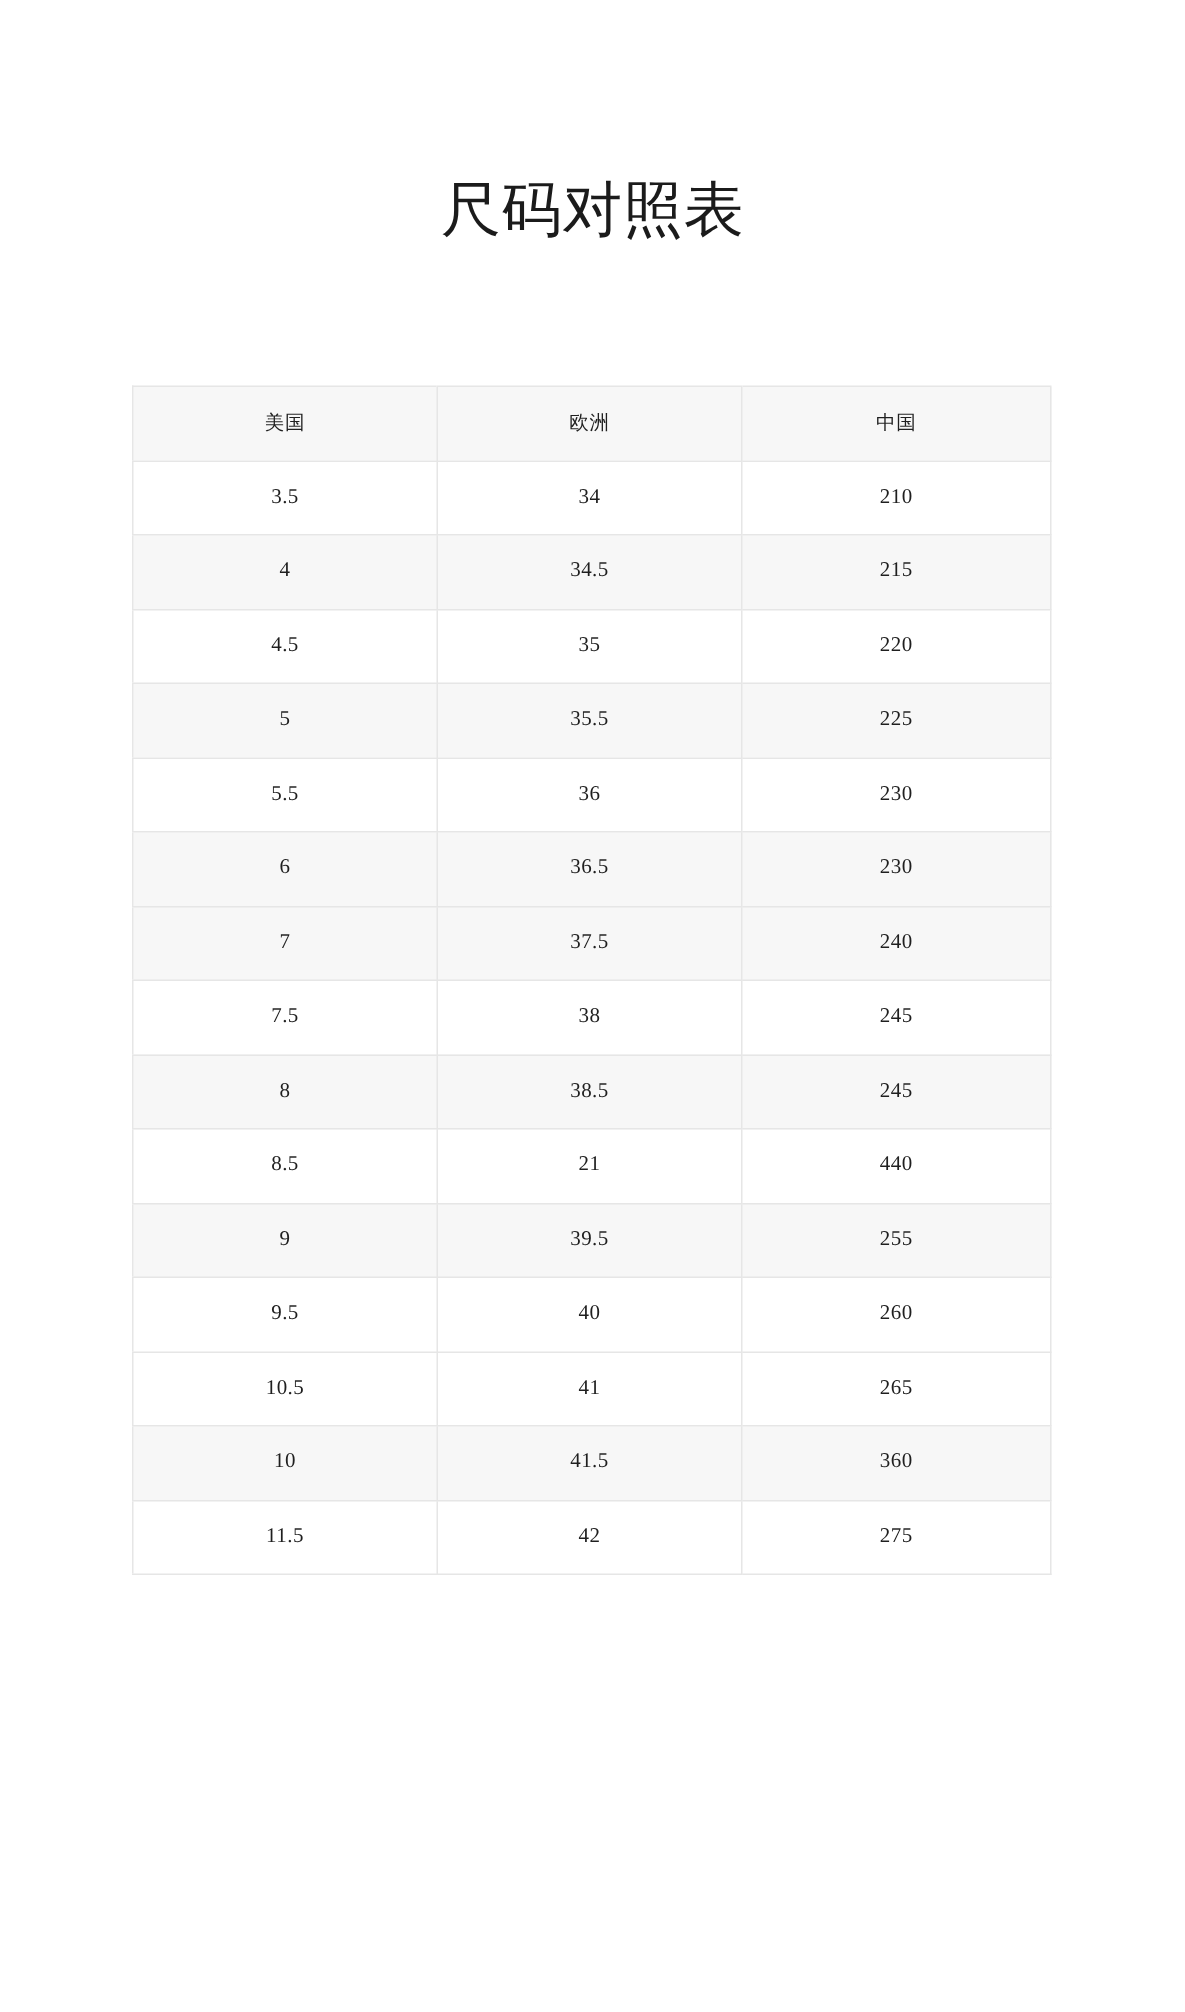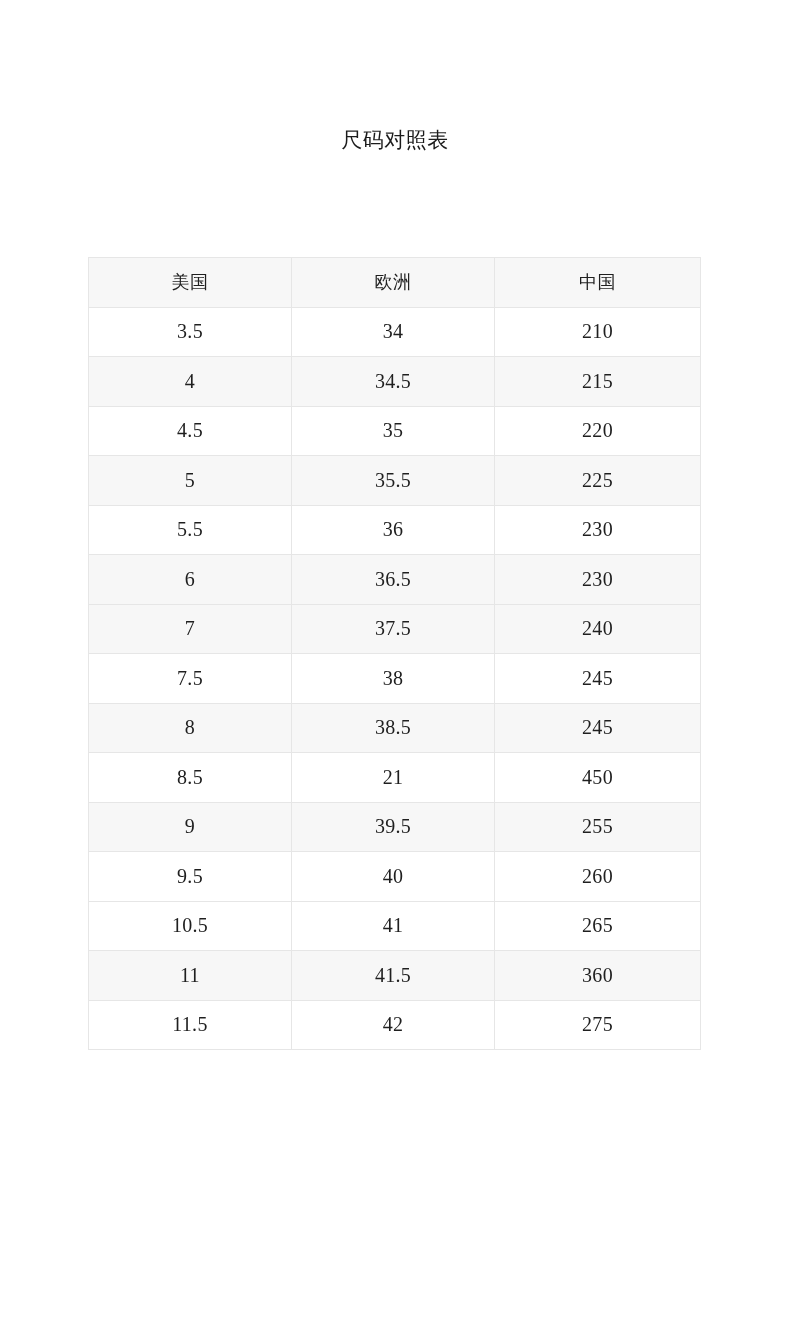--- a/index.html
+++ b/index.html
@@ -26,21 +26,21 @@
   }
 
   
   .page-title {
     position: absolute;
     left: 0;
     top: 120px;
     width: 790px;
     text-align: center;
     font-family: "Liberation Sans", "DejaVu Sans", sans-serif;
-    font-size: 21px;
+    font-size: 40px;
     line-height: 40px;
     font-weight: 400;
     color: #1b1b1b;
     letter-spacing: 0.5px;
   }
 
   
   .size-table-wrap {
     position: absolute;
     left: 88px;
@@ -67,29 +67,29 @@
     height: 49.5px;
     padding: 0;
     text-align: center;
     vertical-align: middle;
     box-sizing: border-box;
   }
 
   table.size-table thead th {
     background: #f7f7f7;
     font-family: "Liberation Sans", "DejaVu Sans", sans-serif;
-    font-size: 18px;
+    font-size: 13px;
     font-weight: 400;
     color: #1f1f1f;
     letter-spacing: 0.5px;
   }
 
   table.size-table tbody td {
     font-family: "Liberation Serif", "DejaVu Serif", serif;
-    font-size: 20px;
+    font-size: 14px;
     font-weight: 400;
     color: #1f1f1f;
     background: #ffffff;
     letter-spacing: 0.3px;
   }
 
   table.size-table tbody tr.alt td {
     background: #f7f7f7;
   }
 </style>
@@ -156,39 +156,39 @@
             <td>245</td>
           </tr>
           <tr class="alt">
             <td>8</td>
             <td>38.5</td>
             <td>245</td>
           </tr>
           <tr>
             <td>8.5</td>
             <td>21</td>
-            <td>450</td>
+            <td>440</td>
           </tr>
           <tr class="alt">
             <td>9</td>
             <td>39.5</td>
             <td>255</td>
           </tr>
           <tr>
             <td>9.5</td>
             <td>40</td>
             <td>260</td>
           </tr>
           <tr>
             <td>10.5</td>
             <td>41</td>
             <td>265</td>
           </tr>
           <tr class="alt">
-            <td>11</td>
+            <td>10</td>
             <td>41.5</td>
             <td>360</td>
           </tr>
           <tr>
             <td>11.5</td>
             <td>42</td>
             <td>275</td>
           </tr>
         </tbody>
     </table>

